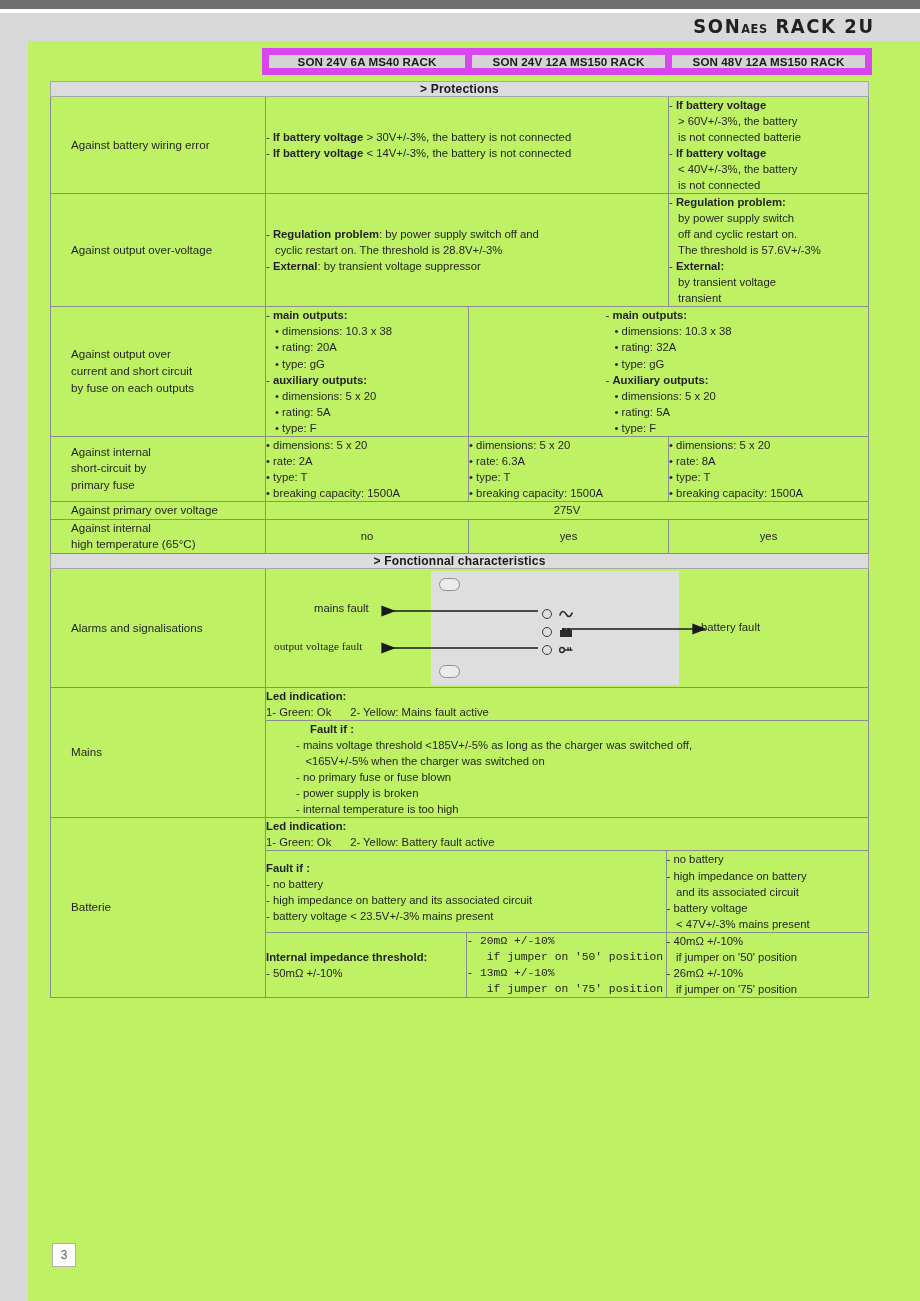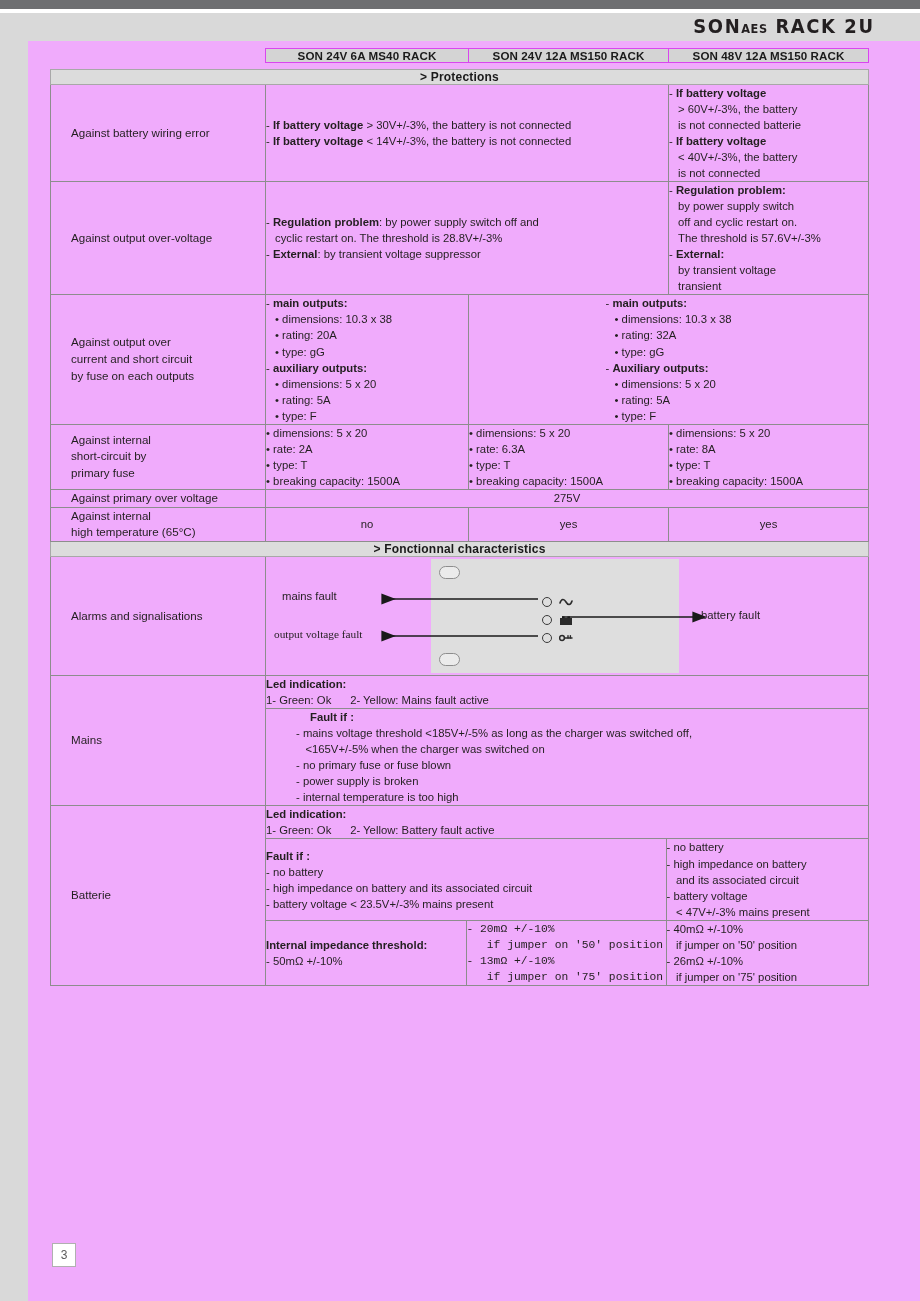--- a/index.html
+++ b/index.html
@@ -11,21 +11,21 @@
     width: 920px;
     height: 1301px;
     font-family: "Liberation Sans", sans-serif;
     color: #231f20;
     position: relative;
     overflow: hidden;
   }
   .page {
     position: absolute;
     inset: 0;
-    background: #f0abfc;
+    background: #bef264;
   }
   
   .topbar-dark {
     position: absolute;
     left: 0; top: 0;
     width: 920px; height: 9px;
     background: #6e6f71;
   }
   .topbar-white {
     position: absolute;
@@ -80,21 +80,21 @@
   }
   
   col.c0 { width: 215px; }
   col.c1 { width: 203px; }
   col.c2 { width: 200px; }
   col.c3 { width: 200px; }
 
   
   .colhead {
     background: #d4d4d4;
-    border: 1px solid #d946ef;
+    border: 7px solid #d946ef;
     text-align: center;
     font-weight: bold;
     font-size: 11.6px;
     padding: 7px 4px;
     color: #1a1a1a;
     letter-spacing: 0.1px;
   }
   .spacer-head { background: transparent; border: none; }
   .gap-row td { height: 6px; border: none; background: transparent; }
 
@@ -184,21 +184,21 @@
     align-items: center;
     justify-content: center;
     color: #2b2b2b;
   }
   .dlabel {
     position: absolute;
     font-size: 11.3px;
     color: #231f20;
     white-space: nowrap;
   }
-  .lbl-mains { left: 16px; top: 33px; }
+  .lbl-mains { left: 48px; top: 33px; }
   .lbl-outv  { left: 8px;  top: 71px; font-family: Liberation Serif, serif; }
   .lbl-batt  { left: 435px; top: 52px; }
   .arrow-svg { position: absolute; left: 0; top: 0; overflow: visible; }
 
   
   .pagenum {
     position: absolute;
     left: 52px;
     top: 1243px;
     width: 22px; height: 22px;

